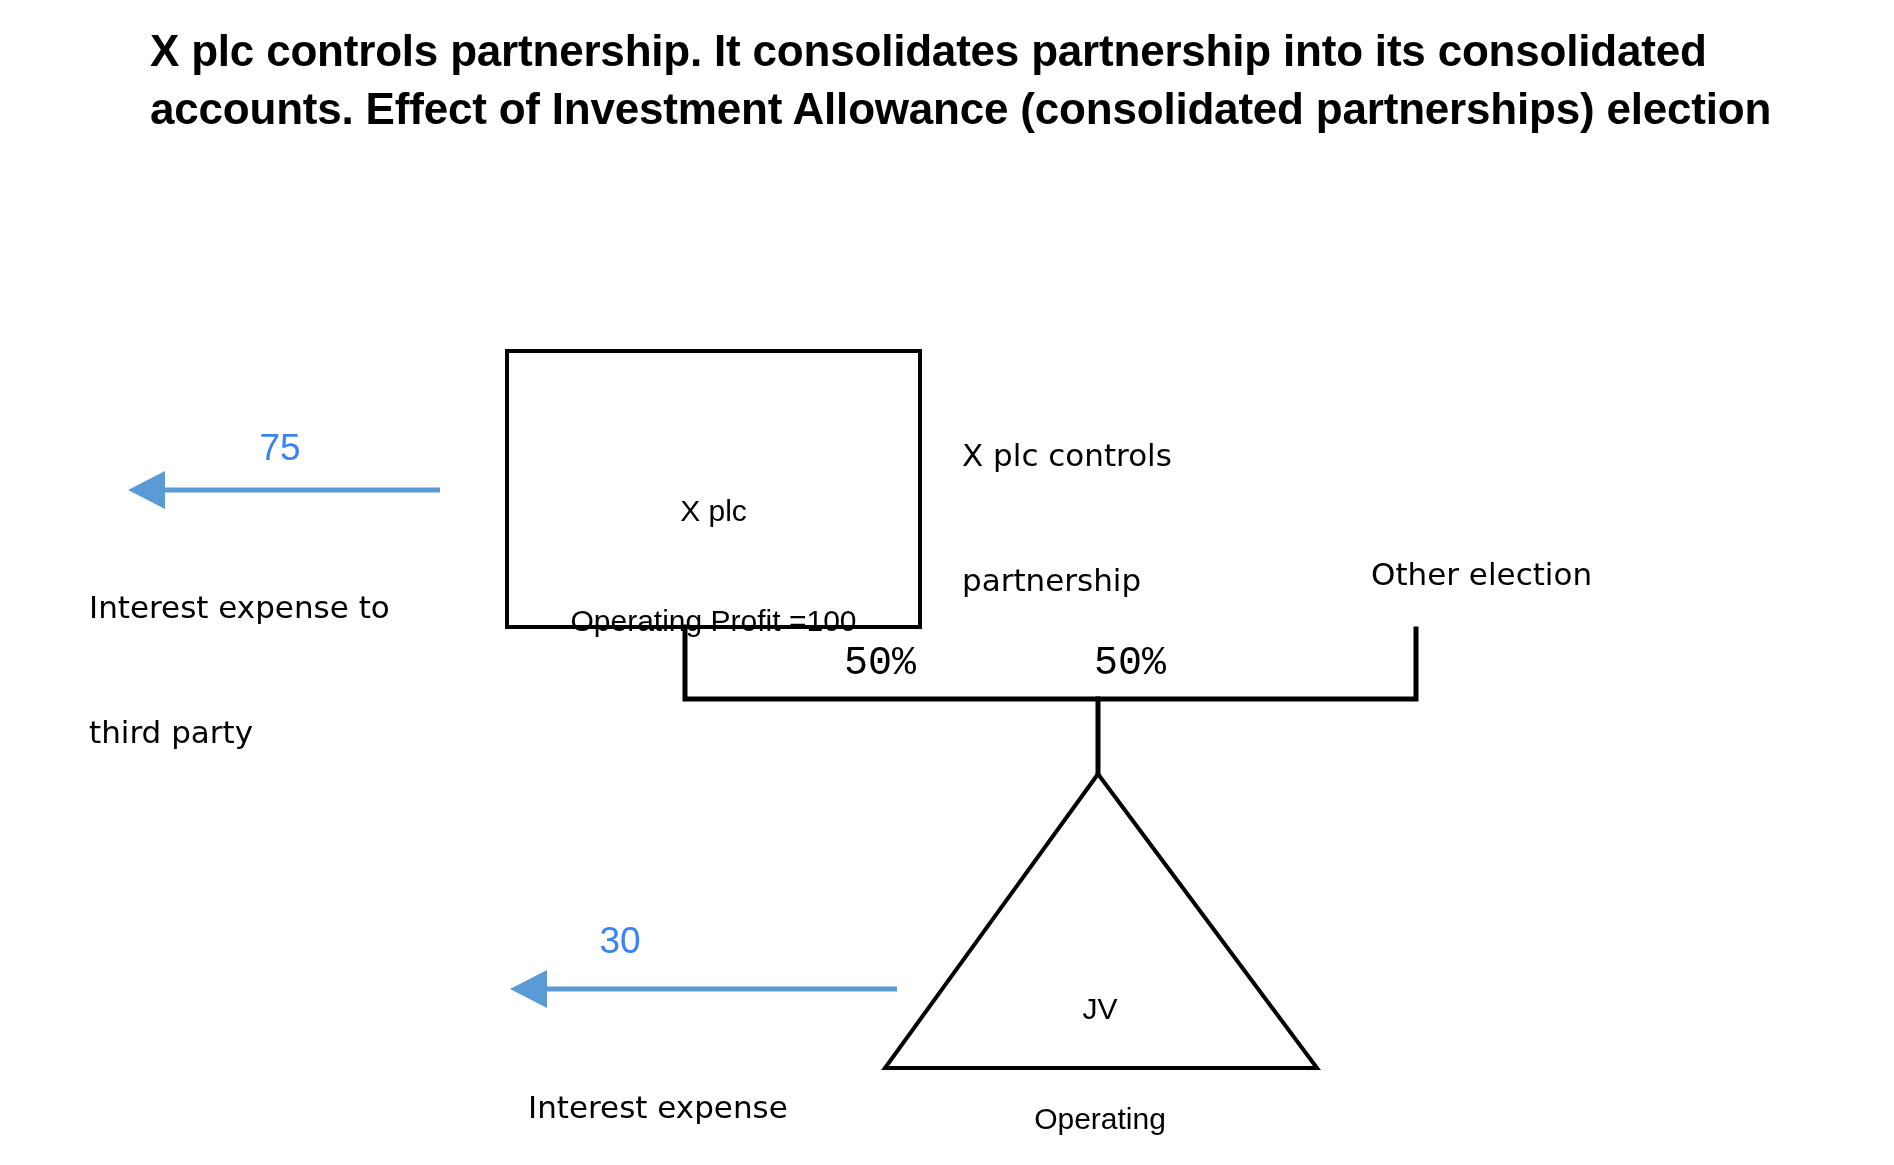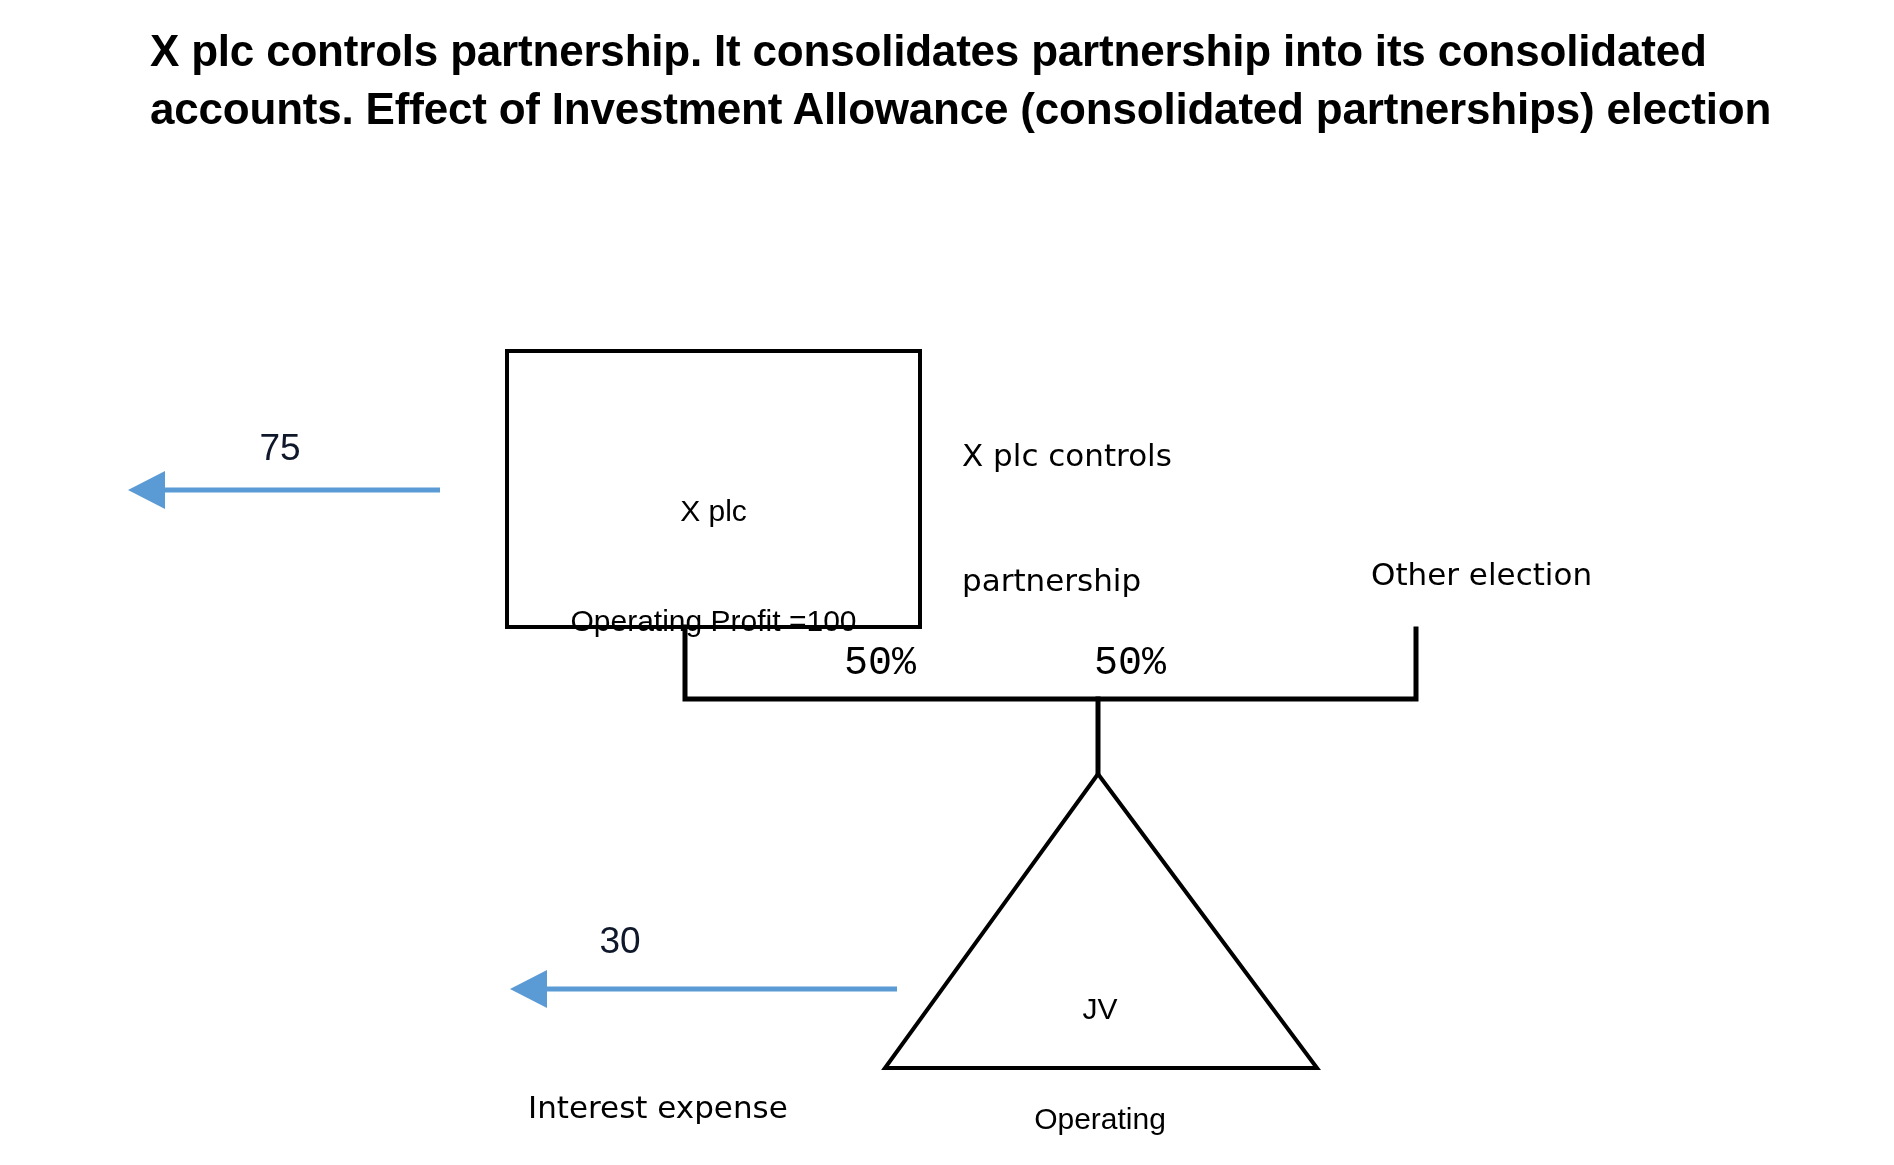--- a/index.html
+++ b/index.html
@@ -60,21 +60,21 @@
   .anno-text {
     font-family: "DejaVu Sans", sans-serif;
     font-size: 31px;
     color: #000000;
     line-height: 1.34;
   }
 
   .num-text {
     font-family: "Liberation Sans", sans-serif;
     font-size: 37px;
-    color: #0f172a;
+    color: #3b82f6;
     text-align: center;
   }
 
   .pct-text {
     font-family: Liberation Mono, monospace;
     font-size: 40px;
     color: #000000;
     text-align: center;
   }
 
@@ -133,20 +133,22 @@
 
 <div class="lbl anno-text" id="controls-note">
   <div>X plc controls</div>
   <div>partnership</div>
 </div>
 
 <div class="lbl anno-text" id="other-investors">Other election</div>
 
 <div class="lbl num-text" id="amount-75">75</div>
 <div class="lbl anno-text" id="interest-note-1">
+  <div>Interest expense to</div>
+  <div>third party</div>
 </div>
 
 <div class="lbl num-text" id="amount-30">30</div>
 <div class="lbl anno-text" id="interest-note-2">
   <div>Interest expense</div>
   
 </div>
 
 <div class="lbl pct-text" id="pct-left">50%</div>
 <div class="lbl pct-text" id="pct-right">50%</div>

